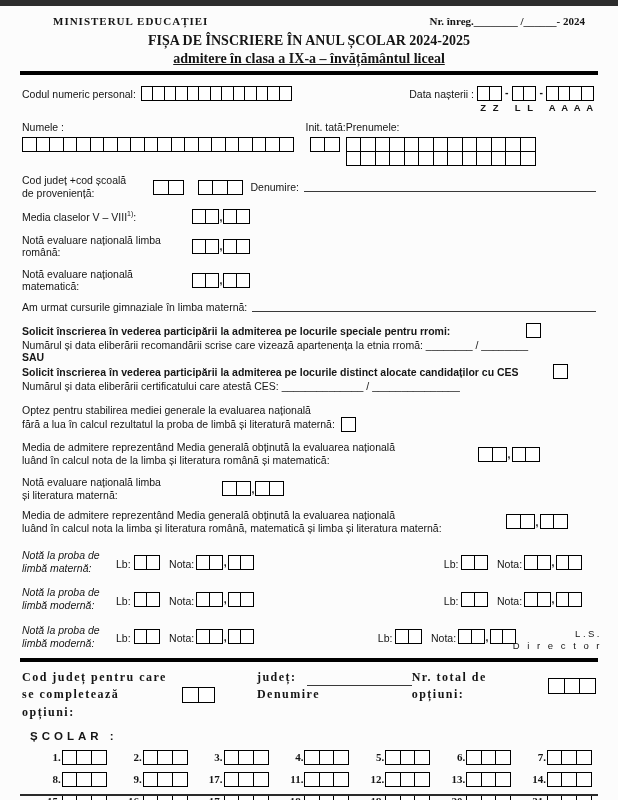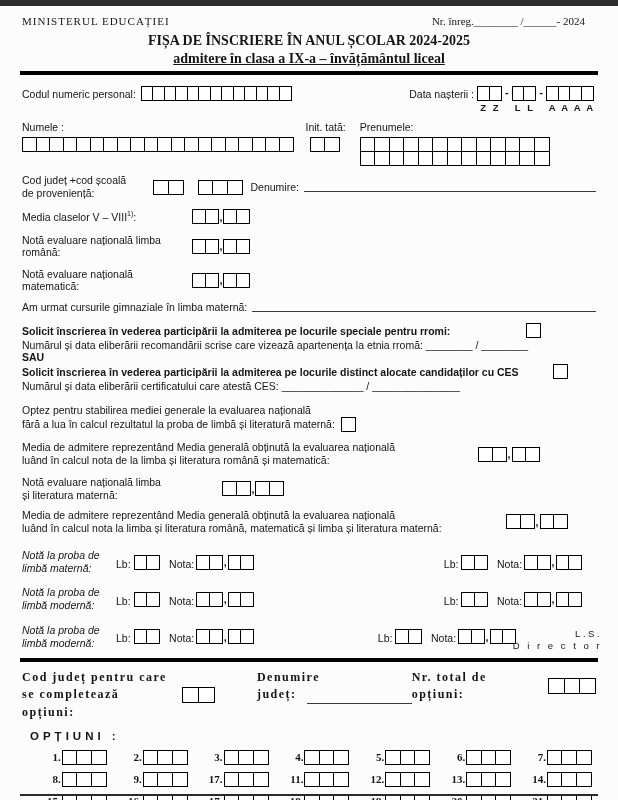--- a/index.html
+++ b/index.html
@@ -1,21 +1,21 @@
 <!DOCTYPE html>
 <html><head>
 <meta charset="utf-8">
 <style>
   html,body{margin:0;padding:0;background:#d9d9d9;}
   .page{position:relative;width:618px;height:800px;background:#fcfcfc;overflow:hidden;
         font-family:"Liberation Sans",sans-serif;font-size:10.5px;color:#151515;}
   .topbar{height:6px;background:#2d2d2d;}
 
   .header{display:flex;justify-content:space-between;align-items:baseline;
-          padding:9px 33px 0 22px;font-family:"Liberation Serif",serif;font-weight:normal;font-size:11px;}
+          padding:9px 33px 0 53px;font-family:"Liberation Serif",serif;font-weight:bold;font-size:11px;}
   .ministry{letter-spacing:1px;}
   .titles{text-align:center;font-family:"Liberation Serif",serif;font-weight:bold;font-size:14px;
           margin-top:5px;line-height:1.3;}
   .titles .u{text-decoration:underline;}
   .hr-thick{height:4px;background:#000;margin:3px 20px 0 20px;}
   .hr-thin{position:absolute;left:20px;right:20px;bottom:4px;height:2px;background:#2a2a2a;}
 
   .row{display:flex;align-items:center;padding:0 22px;}
   .boxes{display:flex;}
   .box{box-sizing:border-box;width:14px;height:15px;border:1.5px solid #000;background:#fff;
@@ -151,21 +151,21 @@
           <div class="box b15"></div>
         </div>
     </div>
     <div style="margin-left:12px;">
       <div style="margin-bottom:4px;">Init. tată:</div>
       <div class="boxes" style="margin-left:4px;">
           <div class="box b16w"></div>
           <div class="box b16w"></div>
         </div>
     </div>
-    <div style="margin-left:14px;">
+    <div style="">
       <div style="margin-bottom:4px;">Prenumele:</div>
       <div class="boxes">
           <div class="box b16w"></div>
           <div class="box b16w"></div>
           <div class="box b16w"></div>
           <div class="box b16w"></div>
           <div class="box b16w"></div>
           <div class="box b16w"></div>
           <div class="box b16w"></div>
           <div class="box b16w"></div>
@@ -493,37 +493,37 @@
       <div>
         <div>Cod județ pentru care</div>
         <div>se completează opțiuni:</div>
       </div>
       <div class="boxes" style="margin-left:6px;">
           <div class="box b17"></div>
           <div class="box b17"></div>
         </div>
     </div>
     <div style="margin-left:42px;">
-      <div>Denumire</div>
       <div style="display:flex;align-items:flex-end;">
         <span>județ:</span>
         <div class="fill-line" style="width:105px;flex:none;margin-left:10px;"></div>
       </div>
+      <div>Denumire</div>
     </div>
     <div style="margin-left:auto;display:flex;align-items:center;">
       <span>Nr. total de opțiuni:</span>
       <div class="boxes" style="margin-left:4px;">
           <div class="box b17"></div>
           <div class="box b17"></div>
           <div class="box b17"></div>
         </div>
     </div>
   </div>
 
-  <div class="opt-heading">OPȚIUNI :</div>
+  <div class="opt-heading">ȘCOLAR :</div>
 
   <div class="options-grid">
       <div class="opt">
         <span class="opt-num">1.</span>
         <div class="boxes">
           <div class="box b16"></div>
           <div class="box b16"></div>
           <div class="box b16"></div>
         </div>
       </div>

